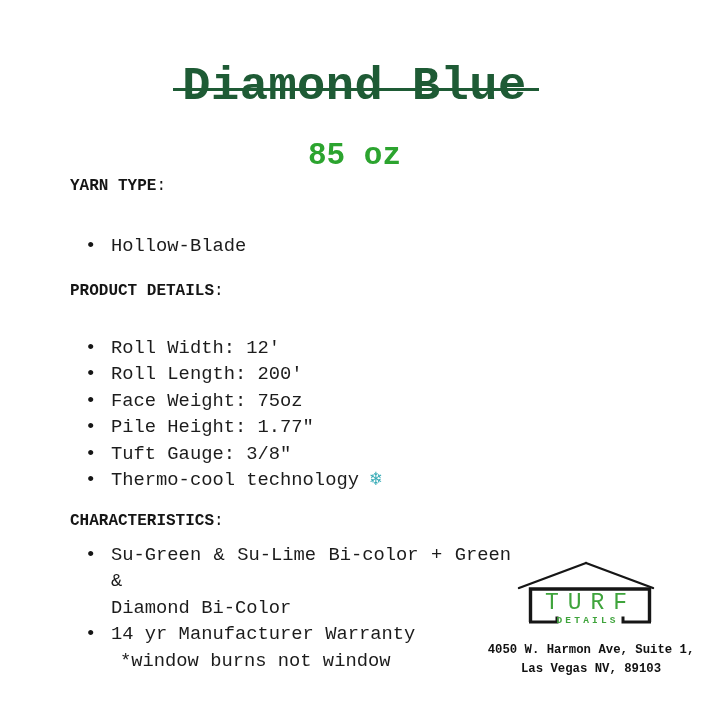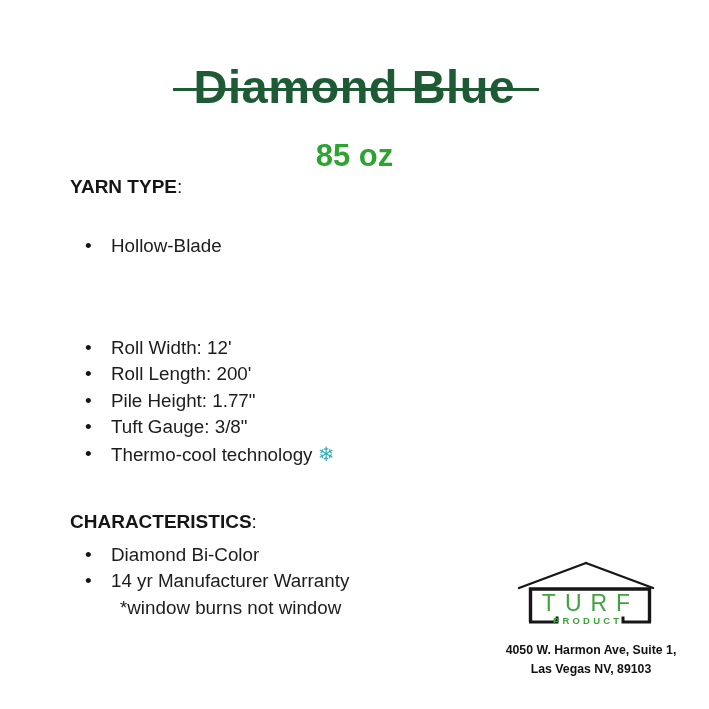--- a/index.html
+++ b/index.html
@@ -1,38 +1,38 @@
 <!DOCTYPE html>
 <html><head>
 <meta charset="utf-8">
 <style>
   html,body { margin:0; padding:0; background:#ffffff; }
   .page {
     position:relative; width:709px; height:709px; background:#ffffff;
-    font-family:Liberation Sans, sans-serif; color:#1c1c1c; overflow:hidden;
+    font-family:Liberation Mono, monospace; color:#1c1c1c; overflow:hidden;
   }
   
   .title {
     position:absolute; top:30px; left:0; width:100%;
     text-align:center; font-size:47px; font-weight:700; line-height:52px;
     color:#1e5b35; letter-spacing:0.5px;
   }
   .rule {
     position:absolute; top:88px; left:173px; width:366px; height:3px;
     background:#1e5b35;
   }
   .subtitle {
     position:absolute; top:101px; left:0; width:100%;
     text-align:center; font-size:31px; font-weight:700; line-height:34px;
     color:#2ca42f;
     margin-top:38px;
   }
   
   .heading {
-    position:absolute; left:70px; font-size:19px; font-weight:700;
+    position:absolute; left:70px; font-size:16px; font-weight:700;
     line-height:21px; color:#151515;
   }
   .heading .colon { font-weight:400; }
   .h-yarn { top:176px; }
   .h-prod { top:281px; }
   .h-char { top:511px; }
   
   ul.blist {
     position:absolute; left:70px; margin:6px; padding:0; list-style:none;
     font-size:18.8px; line-height:26.4px; color:#1c1c1c;
@@ -77,54 +77,59 @@
   <div class="rule"></div>
   <div class="subtitle">85 oz</div>
 
   <div class="heading h-yarn">
     <span>YARN TYPE</span><span class="colon">:</span>
   </div>
   <ul class="blist l-yarn">
     <li>Hollow-Blade</li>
   </ul>
 
+  <div class="heading h-prod">
+    <span>PRODUCT DETAILS</span><span class="colon">:</span>
+  </div>
   <ul class="blist l-prod">
     <li>Roll Width: 12'</li>
     <li>Roll Length: 200'</li>
+    <li>Face Weight: 75oz</li>
     <li>Pile Height: 1.77"</li>
     <li>Tuft Gauge: 3/8"</li>
     <li>
       <span>Thermo-cool technology</span>
       <span class="snow">❄</span>
     </li>
   </ul>
 
   <div class="heading h-char">
     <span>CHARACTERISTICS</span><span class="colon">:</span>
   </div>
   <ul class="blist l-char">
     <li>
+      <div class="cjust">Su-Green &amp; Su-Lime Bi-color + Green &amp;</div>
       <div>Diamond Bi-Color</div>
     </li>
     <li>
       <div>14 yr Manufacturer Warranty</div>
       <div class="cnote">*window burns not window</div>
     </li>
   </ul>
 
   <div class="logo">
     <svg viewBox="0 0 140 70">
       <path d="M70 3 L3 28" stroke="#161616" stroke-width="2.4" stroke-linecap="round" fill="none"></path>
       <path d="M70 3 L137 28" stroke="#161616" stroke-width="2.4" stroke-linecap="round" fill="none"></path>
       <path d="M14.5 62 V29 H133.5 V62" stroke="#161616" stroke-width="3.4" fill="none"></path>
       <path d="M13 62 H41 V56.5" stroke="#161616" stroke-width="3" fill="none"></path>
       <path d="M107 56.5 V62 H135" stroke="#161616" stroke-width="3" fill="none"></path>
     </svg>
     <span class="logo-turf">TURF</span>
-    <span class="logo-center">PRODUCT</span>
+    <span class="logo-center">DETAILS</span>
   </div>
 
   <div class="address">
     <div>4050 W. Harmon Ave, Suite 1,</div>
     <div>Las Vegas NV, 89103</div>
   </div>
 
 </div>
 
 </body></html>

